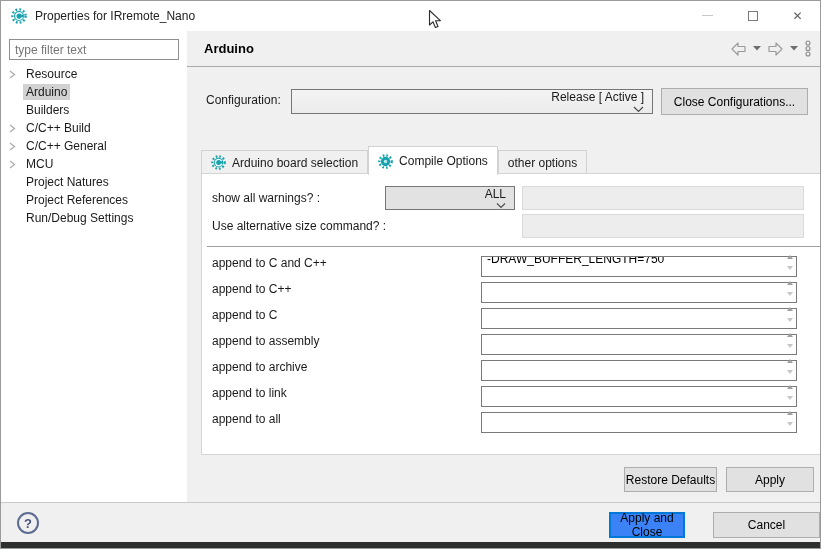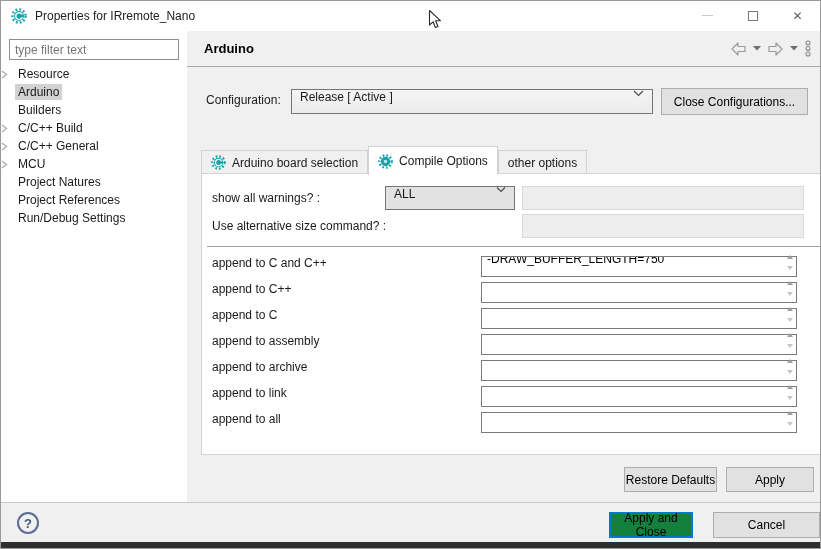--- a/index.html
+++ b/index.html
@@ -21,39 +21,39 @@
   .win-btn.close span { color: #5f5f5f; font-size: 12px; }
 
   
   .sidebar { position: absolute; left: 0; top: 30px; width: 204px; height: 471px;
              background: #ffffff; border-right: 1px solid #a16207; }
   .filter { position: absolute; left: 8px; top: 8px; width: 170px; height: 21px;
             border: 1px solid #8f8f8f; padding: 0 5px; font-family: "Liberation Sans", sans-serif;
             font-size: 12px; color: #333; background: #fff; }
   .filter::placeholder { color: #757575; opacity: 1; }
   .tree { position: absolute; left: 0; top: 34px; width: 100%; }
-  .tree-item { display: flex; align-items: center; height: 18px; padding-left: 0; cursor: default; }
+  .tree-item { display: flex; align-items: center; height: 18px; padding-left: 8px; cursor: default; }
   .tree-item .chev { width: 14px; display: inline-flex; align-items: center; flex: 0 0 14px; }
   .tree-item .tree-label { padding: 1px 3px; white-space: nowrap; }
   .tree-item.selected .tree-label { background: #d2d2d2; }
 
   
   .main { position: absolute; left: 186px; top: 30px; width: 635px; height: 471px; background: #f0f0f0; }
   .page-header { position: absolute; left: 0; top: 0; width: 100%; height: 36px;
                  border-bottom: 1px solid #aaaaaa; display: flex; align-items: center;
                  padding: 0 10px 0 17px; background: #f0f0f0; }
   .page-title { font-weight: bold; font-size: 13px; color: #000; }
   .nav-icons { margin-left: auto; display: flex; align-items: center; gap: 6px; }
   .nav-icons .icon-btn { display: inline-flex; align-items: center; }
 
   
   .config-row { position: absolute; left: 0; top: 56px; width: 100%; height: 30px; }
   .config-label { position: absolute; left: 19px; top: 6px; }
-  .combo { border: 1px solid #767676; display: flex; align-items: flex-start;
-           padding: 0 8px; background: linear-gradient(#f4f4f4, #ebebeb); cursor: default; }
+  .combo { border: 1px solid #767676; display: flex; align-items: flex-end;
+           padding: 0 8px; background: linear-gradient(#f4f4f4, #ebebeb); cursor: default; flex-direction: column; }
   .combo .combo-text { flex: 1; white-space: nowrap; overflow: hidden; }
   .combo svg { flex: 0 0 auto; }
   .config-combo { position: absolute; left: 104px; top: 2px; width: 362px; height: 25px; }
   .btn { border: 1px solid #adadad; background: #e1e1e1; font-family: "Liberation Sans", sans-serif;
          font-size: 12px; color: #000; display: flex; align-items: center; justify-content: center;
          cursor: default; }
   .manage-btn { position: absolute; left: 474px; top: 1px; width: 147px; height: 27px; }
 
   
   .tabstrip { position: absolute; left: 14px; top: 114px; height: 29px; display: flex; align-items: flex-end; justify-content: flex-end; }
@@ -89,22 +89,22 @@
   .restore-btn { position: absolute; left: 437px; top: 436px; width: 93px; height: 25px; }
   .apply-btn   { position: absolute; left: 539px; top: 436px; width: 88px; height: 25px; }
 
   
   .footer { position: absolute; left: 0; top: 501px; width: 100%; height: 40px;
             border-top: 1px solid #c9c9c9; background: #f0f0f0; }
   .help-circle { position: absolute; left: 16px; top: 9px; width: 22px; height: 22px;
                  border: 2px solid #5c6c90; border-radius: 50%; color: #46537a;
                  display: flex; align-items: center; justify-content: center;
                  font-weight: bold; font-size: 13px; cursor: default; }
-  .apply-close-btn { position: absolute; left: 608px; top: 9px; width: 84px; height: 26px;
-                     border: 2px solid #0078d7; background: #15803d; }
+  .apply-close-btn { position: absolute; left: 608px; top: 9px; width: 76px; height: 26px;
+                     border: 2px solid #0078d7; background: #3b82f6; }
   .cancel-btn { position: absolute; left: 712px; top: 9px; width: 107px; height: 26px; }
 
   .bottom-strip { position: absolute; left: 0; top: 541px; width: 100%; height: 8px; background: #2d2f2e; }
 
   .cursor { position: absolute; left: 427px; top: 8px; z-index: 50; pointer-events: none; }
 </style>
 </head>
 <body>
 
 <div class="dialog">

